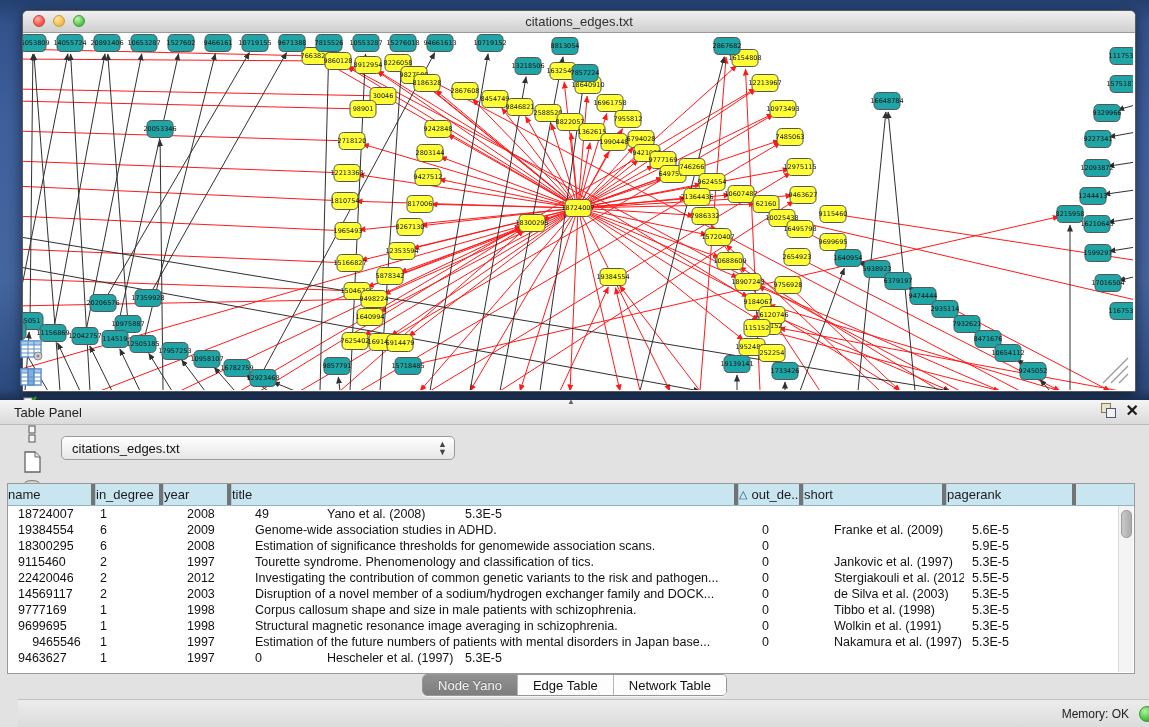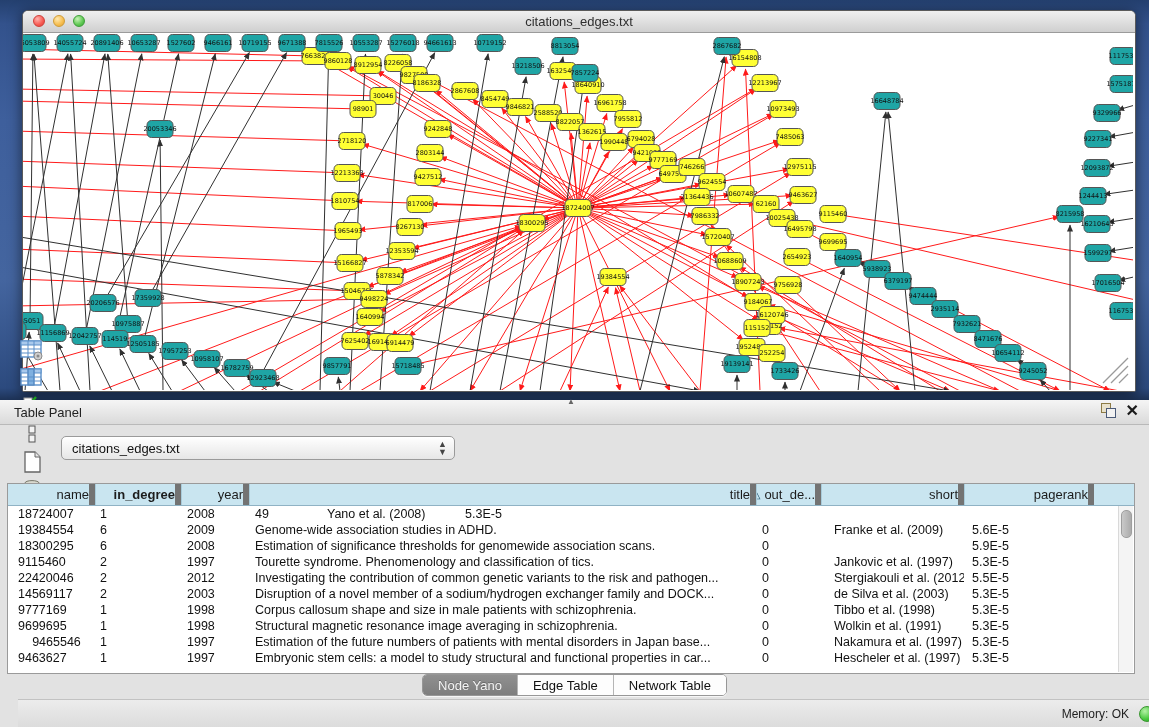--- a/index.html
+++ b/index.html
@@ -40,22 +40,22 @@
   .fx{font-family:"Liberation Serif",serif;font-style:italic;font-weight:bold;font-size:15px;color:#222;margin:0 6px 0 2px;}
   .combo{width:392px;height:22px;margin-left:10px;border:1px solid #9a9a9a;border-radius:5px;
     background:linear-gradient(180deg,#ffffff,#e6e6e6);display:flex;align-items:center;position:relative;
     box-shadow:inset 0 1px 0 #fff;}
   .combo .cval{font-size:13px;color:#111;margin-left:10px;}
   .combo .stepper{position:absolute;right:7px;top:3px;font-size:9px;color:#444;line-height:8px;text-align:center;}
 
   .table-frame{position:absolute;left:7px;top:83px;width:1126px;height:189px;background:#fff;
     border:1px solid #9a9a9a;overflow:hidden;}
   .thead{display:flex;height:21px;background:#c9e5f0;border-bottom:1px solid #8fb2c4;}
-  .th{box-sizing:border-box;border-right:6px solid #737373;border-left:1px solid #a9ccdb;
-    font-size:13px;color:#1c1c1c;display:flex;align-items:center;justify-content:flex-end;overflow:hidden;white-space:nowrap;}
+  .th{box-sizing:border-box;border-right:4px solid #737373;border-left:1px solid #a9ccdb;
+    font-size:13px;color:#1c1c1c;display:flex;align-items:center;justify-content:flex-start;overflow:hidden;white-space:nowrap;}
   .th:first-child{border-left:none;}
   .th .sortmark{color:#1d4f68;font-size:11px;margin-right:4px;}
   .trow{display:flex;height:16px;}
   .td{box-sizing:border-box;font-size:12.5px;color:#111;white-space:nowrap;overflow:hidden;
     padding-top:1px;}
   .vscroll{position:absolute;right:1px;top:22px;width:14px;height:166px;background:#f4f4f4;border-left:1px solid #d9d9d9;}
   .vthumb{position:absolute;left:2px;top:4px;width:9px;height:26px;background:linear-gradient(90deg,#c9c9c9,#ababab);border-radius:5px;border:1px solid #9e9e9e;}
 
   .tabs-wrap{position:absolute;left:0;top:274px;width:1149px;display:flex;justify-content:center;}
   .segmented{display:inline-flex;border:1px solid #979797;border-radius:5px;overflow:hidden;background:#fff;
@@ -866,21 +866,21 @@
       <span class="cval">citations_edges.txt</span>
       <span class="stepper">▲<br>▼</span>
     </div>
   </div>
 
   <div class="table-frame">
     <div class="thead" id="table-head">
         <div class="th" style="width: 87px;">
           <span>name</span>
         </div>
-        <div class="th" style="width: 86px; font-weight: bold;">
+        <div class="th" style="width: 68px;">
           <span>in_degree</span>
         </div>
         <div class="th" style="width: 68px;">
           <span>year</span>
         </div>
         <div class="th" style="width: 507px;">
           <span>title</span>
         </div>
         <div class="th" style="width: 65px;">
           <span class="sortmark">△</span>
@@ -971,21 +971,20 @@
           <div class="td" style="width: 68px; padding-left: 6px;">1997</div>
           <div class="td" style="width: 507px; padding-left: 6px;">Estimation of the future numbers of patients with mental disorders in Japan base...</div>
           <div class="td" style="width: 65px; padding-left: 6px;">0</div>
           <div class="td" style="width: 143px; padding-left: 13px;">Nakamura et al. (1997)</div>
           <div class="td" style="width: 130px; padding-left: 8px;">5.3E-5</div>
         </div>
         <div class="trow">
           <div class="td" style="width: 87px; padding-left: 10px;">9463627</div>
           <div class="td" style="width: 86px; padding-left: 5px;">1</div>
           <div class="td" style="width: 68px; padding-left: 6px;">1997</div>
-          <div class="td" style="width: 507px; padding-left: 6px;">Embryonic stem cells: a model to study structural and functional properties in car...</div>
           <div class="td" style="width: 65px; padding-left: 6px;">0</div>
           <div class="td" style="width: 143px; padding-left: 13px;">Hescheler et al. (1997)</div>
           <div class="td" style="width: 130px; padding-left: 8px;">5.3E-5</div>
         </div>
       </div>
     <div class="vscroll">
       <div class="vthumb"></div>
     </div>
   </div>
 

